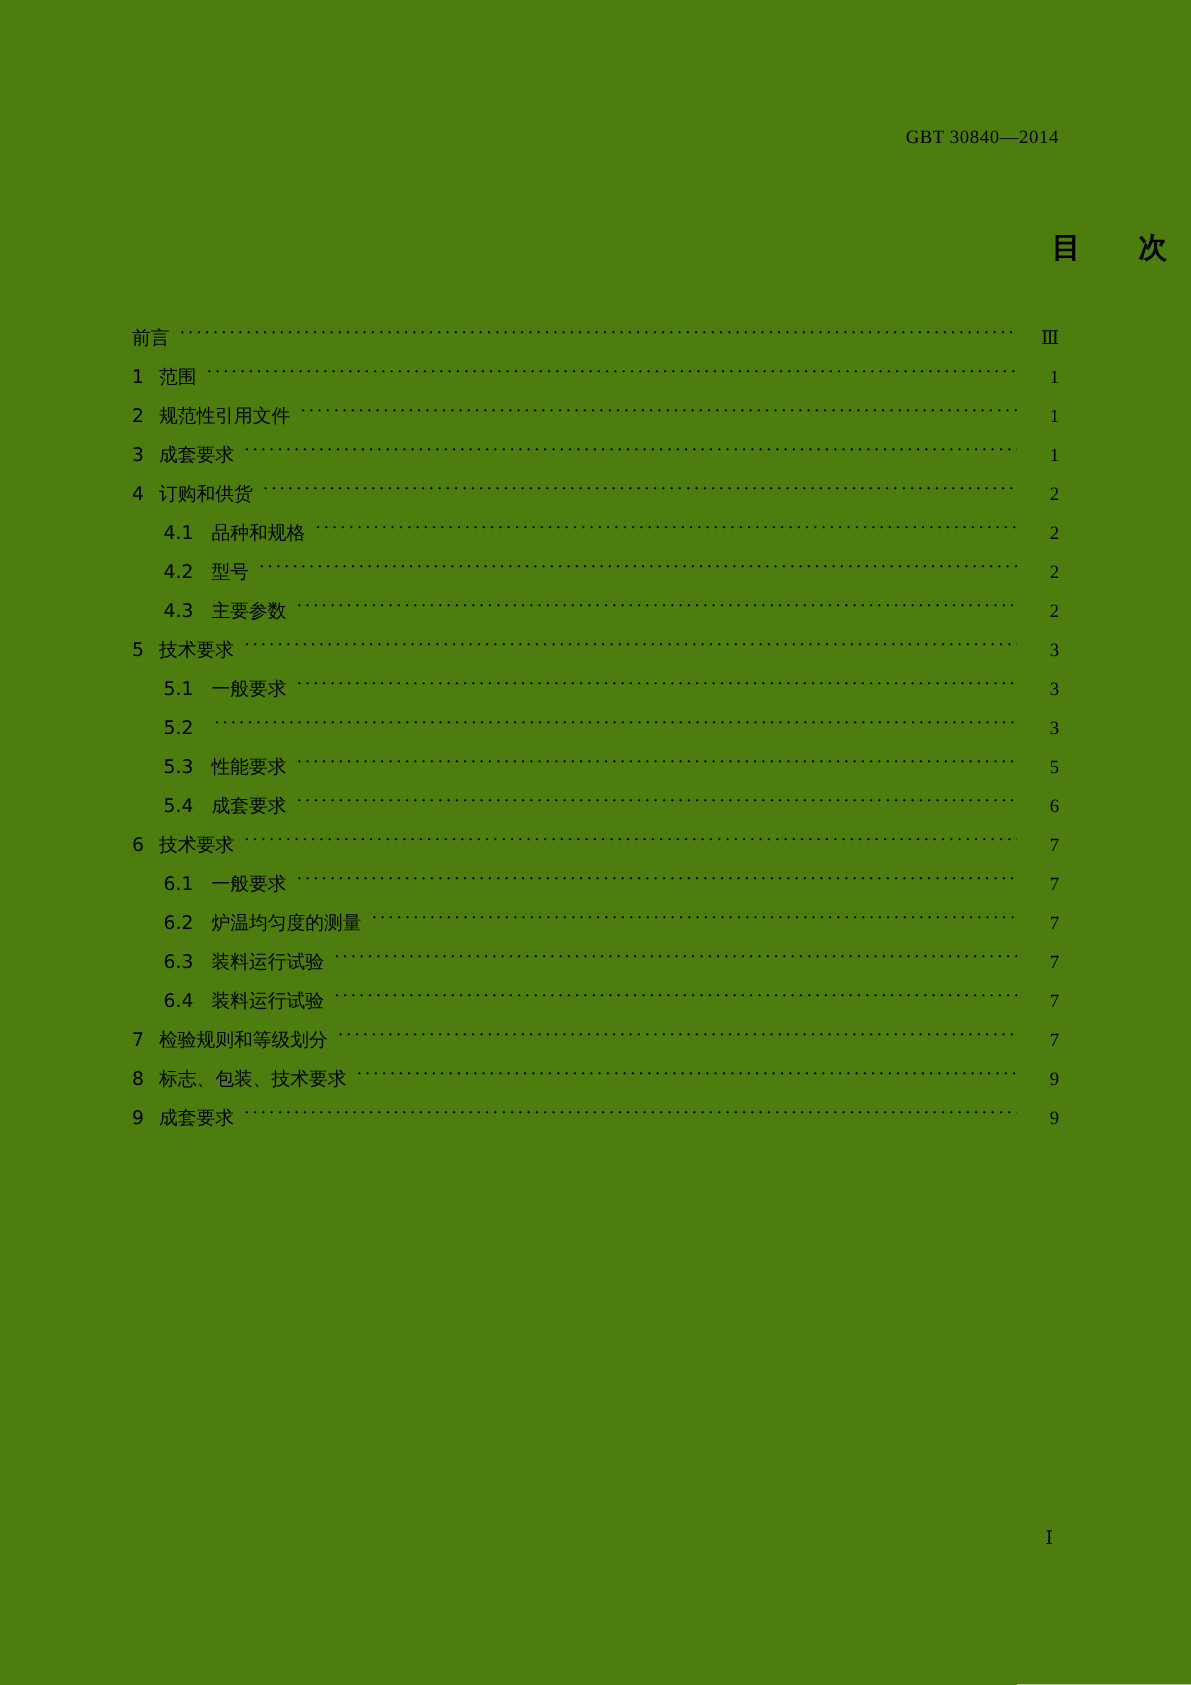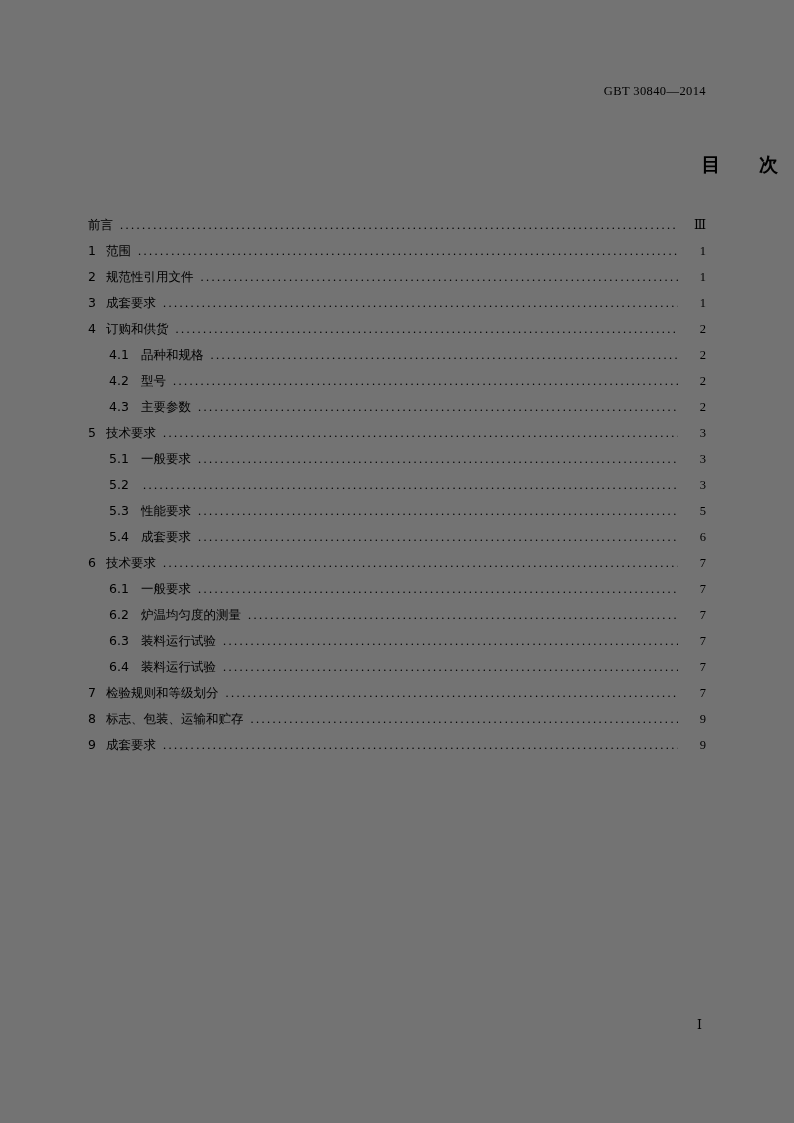--- a/index.html
+++ b/index.html
@@ -4,21 +4,21 @@
 <style>
   html, body {
     margin: 0;
     padding: 0;
     background: #ffffff;
   }
   .page {
     position: relative;
     width: 794px;
     height: 1123px;
-    background: #737373;
+    background: #4d7c0f;
     font-family: "Liberation Serif", "DejaVu Serif", serif;
     color: #000000;
     overflow: hidden;
   }
   .std-code {
     position: absolute;
     top: 84px;
     right: 88px;
     font-family: "Liberation Serif", "DejaVu Serif", serif;
     font-size: 12.5px;
@@ -39,21 +39,21 @@
     text-indent: 16px;
   }
   .toc {
     position: absolute;
     top: 212px;
     left: 88px;
     width: 618px;
   }
   .toc-row {
     display: flex;
-    align-items: flex-end;
+    align-items: center;
     font-size: 12.5px;
     line-height: 26px;
     white-space: nowrap;
   }
   .toc-row .num {
     display: inline-block;
     text-align: left;
     flex: 0 0 auto;
   }
   .toc-row .label {
@@ -219,21 +219,21 @@
         <span class="pg">7</span>
       </div>
       <div class="toc-row lvl1">
         <span class="num cn">7</span>
         <span class="label cn">检验规则和等级划分</span>
         <span class="leader"></span>
         <span class="pg">7</span>
       </div>
       <div class="toc-row lvl1">
         <span class="num cn">8</span>
-        <span class="label cn">标志、包装、运输和贮存</span>
+        <span class="label cn">标志、包装、技术要求</span>
         <span class="leader"></span>
         <span class="pg">9</span>
       </div>
       <div class="toc-row lvl1">
         <span class="num cn">9</span>
         <span class="label cn">成套要求</span>
         <span class="leader"></span>
         <span class="pg">9</span>
       </div>
     </div>

